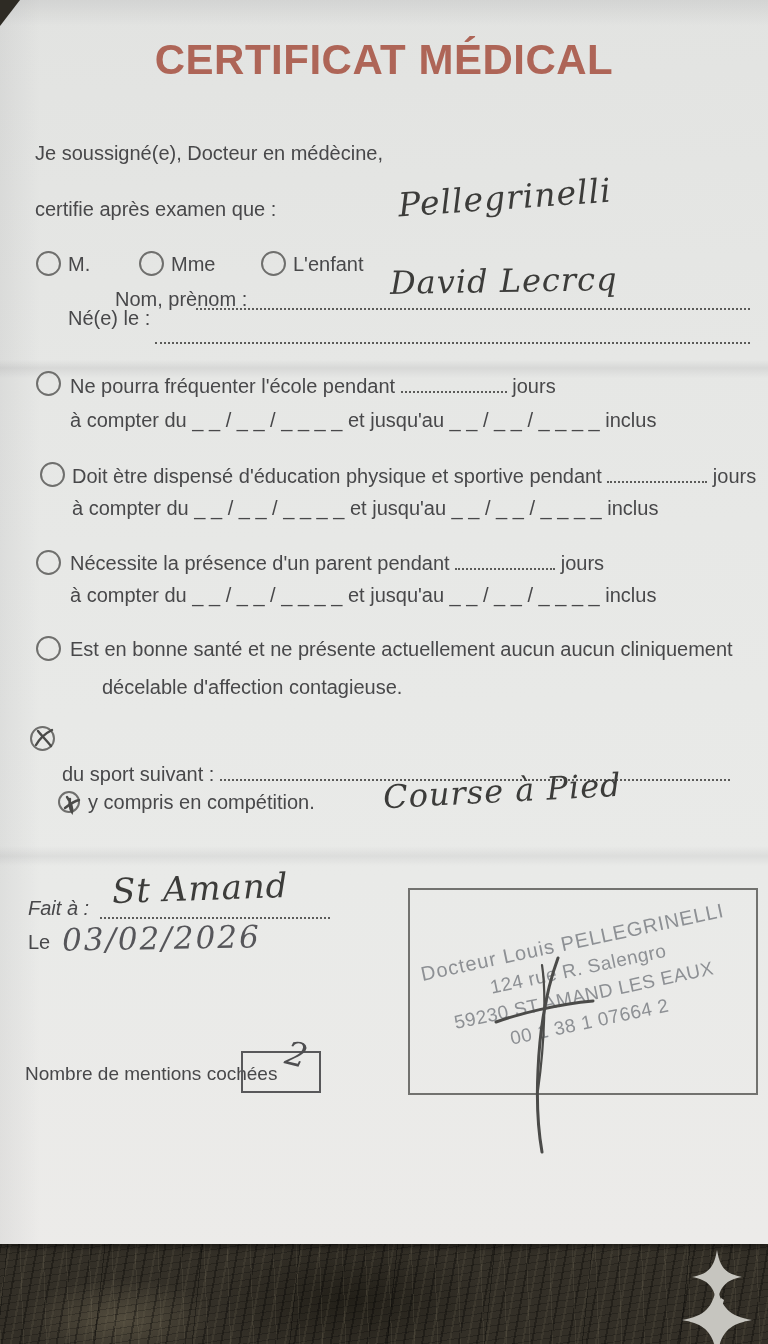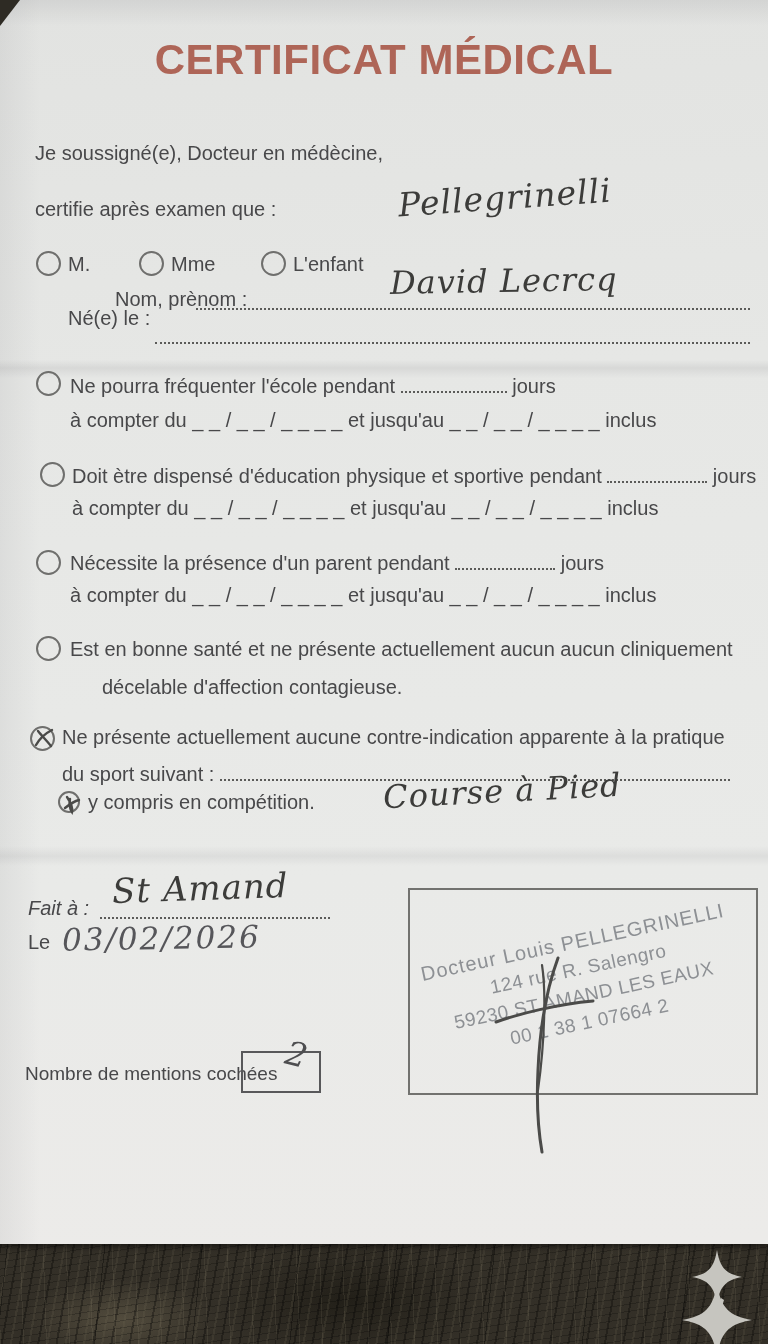--- a/index.html
+++ b/index.html
@@ -154,21 +154,20 @@
   <div class="circ" style="left:36px; top:636px;"></div>
   <div class="t" style="left:70px; top:638px;">Est en bonne santé et ne présente actuellement aucun aucun cliniquement</div>
   <div class="t" style="left:70px; top:676px;margin-left:32px;">décelable d'affection contagieuse.</div>
 
   <div class="circ" style="left:30px; top:726px;">
     <svg class="mark-x" viewBox="0 0 28 28">
         <path d="M6,20 C10,13 16,8 22,5"></path>
         <path d="M8,6 C12,11 17,16 21,21"></path>
       </svg>
   </div>
-  <div class="t" style="left:62px; top:726px;">Ne présente actuellement aucune contre-indication apparente à la pratique</div>
   <div class="t" style="left:62px; top:763px;">
     <span>du sport suivant :</span>
     <span class="dots" style="width:510px;"></span>
   </div>
   <div class="circ small" style="left:58px; top:791px;">
     <svg class="mark-x" viewBox="0 0 28 28">
         <path d="M9,7 C13,13 15,18 14,22 C12,19 11,14 12,9"></path>
         <path d="M7,18 C12,14 17,11 21,10"></path>
       </svg>
   </div>

